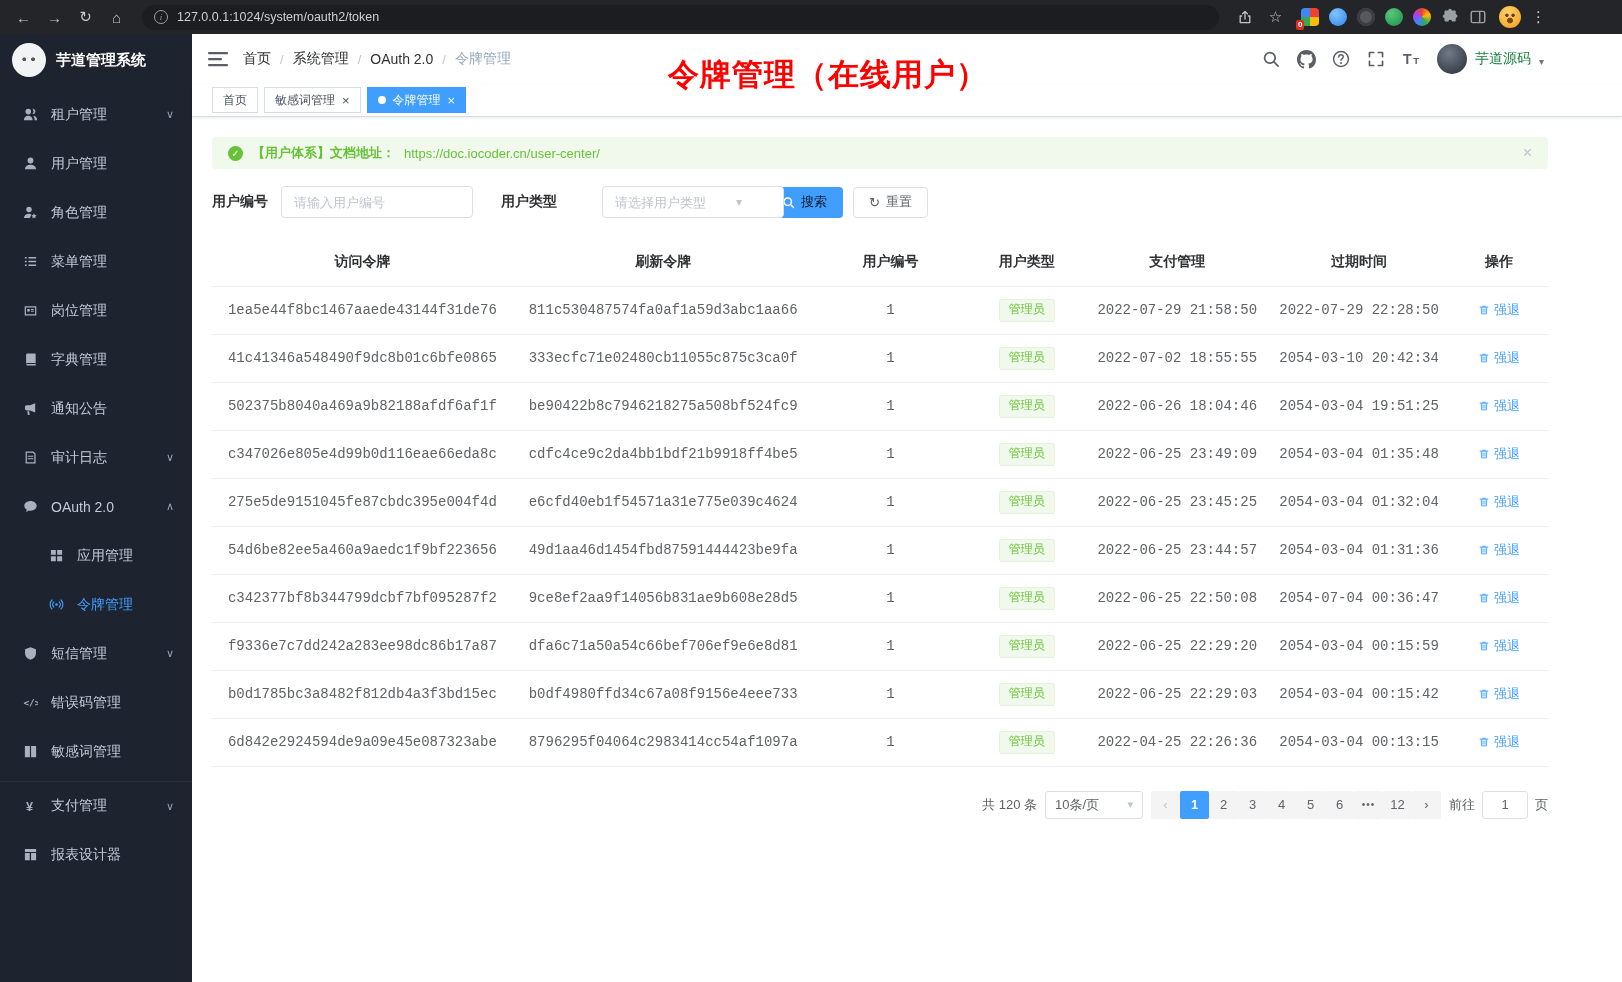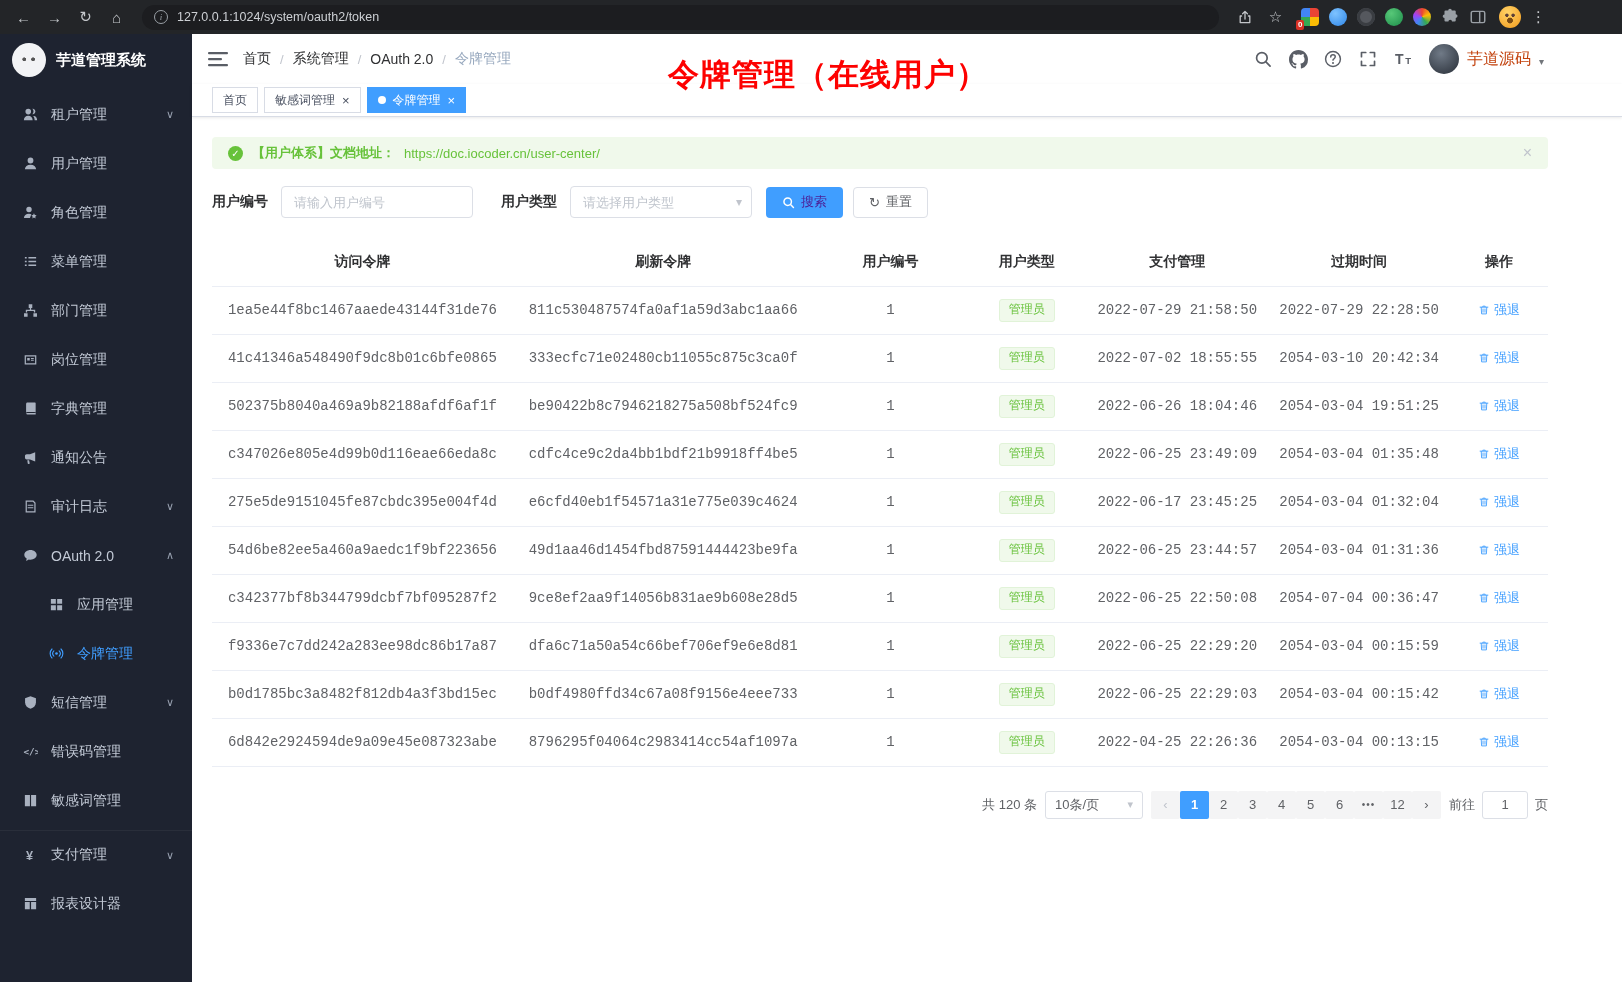--- a/index.html
+++ b/index.html
@@ -85,21 +85,21 @@
   .crumb { color: #303133; cursor: pointer; }
   .crumb.last { color: #97a8be; cursor: default; }
   .crumb-sep { color: #c0c4cc; font-size: 13px; }
   .topbar-right { margin-left: auto; display: flex; align-items: center; gap: 17px; color: #5a5e66; }
   .tool-icon { width: 18px; height: 18px; cursor: pointer; color: #5a5e66; }
   .user { display: flex; align-items: center; gap: 8px; cursor: pointer; }
   .user-avatar {
     width: 30px; height: 30px; border-radius: 50%;
     background: radial-gradient(circle at 40% 32%, #707a87, #272d36);
   }
-  .user-name { font-size: 16px; color: #c2410c; }
+  .user-name { font-size: 14px; color: #15803d; }
   .user-caret { font-size: 10px; color: #72767b; margin-top: 4px; }
 
   .tagbar {
     height: 33px; background: #fff; border-bottom: 1px solid #d8dce5;
     box-shadow: 0 1px 3px rgba(0,0,0,.09); display: flex; align-items: center; gap: 6px;
     padding: 0 20px; position: relative; z-index: 2;
   }
   .tag {
     height: 26px; display: inline-flex; align-items: center; gap: 7px; padding: 0 10px;
     border: 1px solid #d8dce5; background: #fff; color: #495060; font-size: 12px; cursor: pointer;
@@ -125,27 +125,27 @@
 
   .filter { display: flex; align-items: center; margin-top: 17px; font-size: 14px; }
   .f-label { font-weight: bold; color: #303133; margin-right: 13px; white-space: nowrap; }
   .f-input {
     width: 192px; height: 32px; border: 1px solid #dcdfe6; border-radius: 4px;
     padding: 0 12px; font-size: 13px; color: #606266; font-family: inherit; outline: none; background: #fff;
   }
   .f-input::placeholder { color: #bfc4cc; }
   .f-gap { width: 28px; }
   .f-select-wrap { position: relative; width: 182px; }
-  .f-select-wrap .f-input { width: 100%; padding-right: 28px; }
+  .f-select-wrap .f-input { width: 100%; padding-right: 28px; margin-left: 32px; }
   .f-select-caret { position: absolute; right: 10px; top: 9px; color: #c0c4cc; font-size: 12px; pointer-events: none; }
   .btn {
     height: 31px; border-radius: 4px; font-size: 13px; display: inline-flex; align-items: center;
     gap: 6px; padding: 0 15px; cursor: pointer; border: 1px solid transparent; font-family: inherit; white-space: nowrap;
   }
-  .btn-primary { background: #409eff; color: #4c1d95; margin-left: 14px; }
+  .btn-primary { background: #409eff; color: #0f172a; margin-left: 14px; }
   .btn-plain { background: #fff; border-color: #dcdfe6; color: #606266; margin-left: 10px; }
   .btn .btn-ic { width: 13px; height: 13px; }
   .btn-plain .refresh-glyph { font-size: 13px; line-height: 1; }
 
   table.grid { width: 100%; border-collapse: collapse; margin-top: 20px; font-size: 14px; table-layout: fixed; font-family: Liberation Mono, monospace; }
   .grid th {
     height: 48px; font-weight: bold; color: #303133; text-align: center;
     border-bottom: 1px solid #ebeef5; background: #fff; font-size: 14px;
   }
   .grid td { height: 48px; color: #606266; text-align: center; border-bottom: 1px solid #ebeef5; white-space: nowrap; }
@@ -272,28 +272,20 @@
 
       <div class="menu-item">
         <span class="mi-icon">
             <svg width="15" height="15" viewBox="0 0 16 16" fill="currentColor">
               <path d="M2 3.1h1.9v1.8H2zM5.8 3.1H14v1.8H5.8zM2 7.1h1.9v1.8H2zM5.8 7.1H14v1.8H5.8zM2 11.1h1.9v1.8H2zM5.8 11.1H14v1.8H5.8z"></path>
             </svg>
           </span>
         <span class="mi-label">菜单管理</span>
       </div>
 
-      <div class="menu-item">
-        <span class="mi-icon">
-            <svg width="15" height="15" viewBox="0 0 16 16" fill="currentColor">
-              <path d="M6.1 1.4h3.8v3.8H6.1zM7.3 5.2h1.4v2H13v3h-1.4V8.6H4.4v1.6H3v-3h4.3zM1.1 10.8h3.8v3.8H1.1zM11.1 10.8h3.8v3.8h-3.8z"></path>
-            </svg>
-          </span>
-        <span class="mi-label">部门管理</span>
-      </div>
 
       <div class="menu-item">
         <span class="mi-icon">
             <svg width="15" height="15" viewBox="0 0 16 16" fill="currentColor">
               <path fill-rule="evenodd" d="M1.8 3.4h12.4v9.8H1.8zm1.3 1.3v7.2h9.8V4.7z"></path>
               <path d="M4.5 6.3h2.7V9H4.5zM8.5 6.5h3v1h-3zM8.5 8.3h3v1h-3z"></path>
             </svg>
           </span>
         <span class="mi-label">岗位管理</span>
       </div>
@@ -596,21 +588,21 @@
                     </g>
                   </svg>
                   <span>强退</span>
                 </span></td>
           </tr>
           <tr>
             <td>275e5de9151045fe87cbdc395e004f4d</td>
             <td>e6cfd40eb1f54571a31e775e039c4624</td>
             <td>1</td>
             <td><span class="tag-admin">管理员</span></td>
-            <td>2022-06-17 23:45:25</td>
+            <td>2022-06-25 23:45:25</td>
             <td>2054-03-04 01:32:04</td>
             <td><span class="action-link">
                   <svg viewBox="0 0 16 16">
                     <g fill="none" stroke="currentColor" stroke-width="1.2" stroke-linecap="round">
                       <path d="M2.8 4.2h10.4M6.4 4V2.9h3.2V4M4.3 4.4l.5 8.8h6.4l.5-8.8M6.7 6.6v4.3M9.3 6.6v4.3"></path>
                     </g>
                   </svg>
                   <span>强退</span>
                 </span></td>
           </tr>

